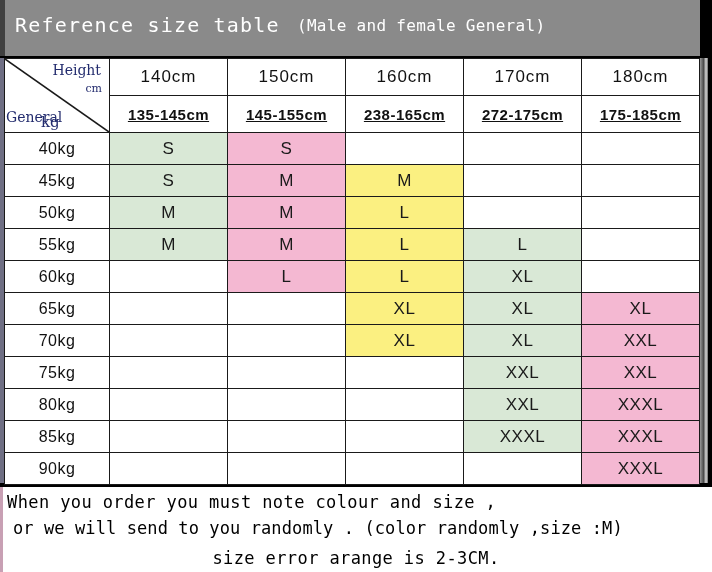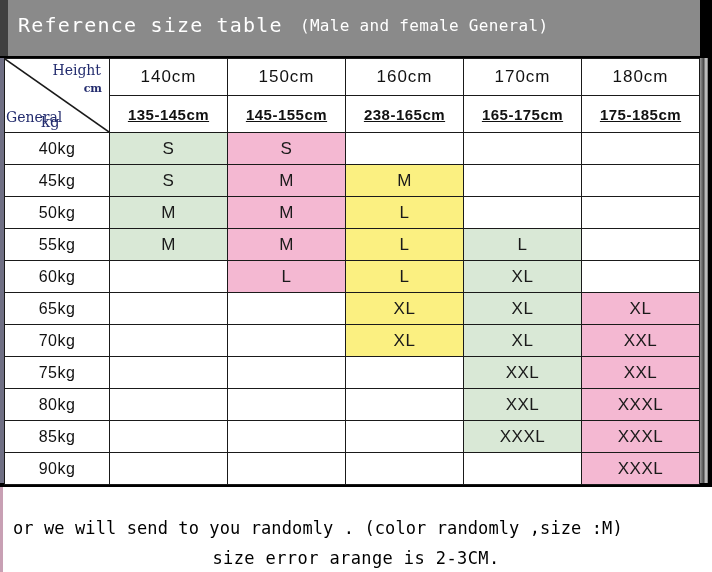--- a/index.html
+++ b/index.html
@@ -15,21 +15,21 @@
     width: 712px; height: 572px;
     background: #000;
   }
 
   
   #titlebar {
     position: absolute;
     left: 0; top: 0;
     width: 700px; height: 56px;
     background: #8a8a8a;
-    border-left: 8px solid #404040;
+    border-left: 5px solid #404040;
   }
   #titlebar .title-main {
     position: absolute;
     left: 10px; top: 13px;
     font-size: 20px;
     letter-spacing: 1.2px;
     color: #ffffff;
     white-space: nowrap;
   }
   #titlebar .title-sub {
@@ -78,21 +78,21 @@
     left: 0; top: 0;
     width: 100%; height: 100%;
   }
   td.corner .lbl {
     position: absolute;
     font-family: "DejaVu Serif", serif;
     color: #232c6e;
     white-space: nowrap;
   }
   td.corner .lbl-height { right: 8px;  top: 3px;  font-size: 14px; }
-  td.corner .lbl-cm     { right: 7px;  top: 23px; font-size: 11px; font-weight: bold; }
+  td.corner .lbl-cm     { right: 7px;  top: 23px; font-size: 11px; font-weight: normal; }
   td.corner .lbl-kg     { left: 36px;  top: 34px; font-size: 15px; margin-top: 20px; }
   td.corner .lbl-weight { left: 1px;   top: 50px; font-size: 14px; }
 
   th.hcm {
     height: 37px;
     font-size: 17px;
     font-family: "Liberation Sans", sans-serif;
     letter-spacing: 1px;
     color: #111;
   }
@@ -192,21 +192,21 @@
           <th class="hcm">140cm</th>
           <th class="hcm">150cm</th>
           <th class="hcm">160cm</th>
           <th class="hcm">170cm</th>
           <th class="hcm">180cm</th>
         </tr>
         <tr>
           <th class="hrange">135-145cm</th>
           <th class="hrange">145-155cm</th>
           <th class="hrange">238-165cm</th>
-          <th class="hrange">165-175cm</th>
+          <th class="hrange">272-175cm</th>
           <th class="hrange">175-185cm</th>
         </tr>
       </thead>
       <tbody id="tbody">
           <tr>
             <td class="wlabel">40kg</td>
             <td class="cell green">S</td>
             <td class="cell pink">S</td>
             <td class="cell empty"></td>
             <td class="cell empty"></td>
@@ -294,17 +294,18 @@
           </tr>
         </tbody>
     </table>
   </div>
 
   <div id="rightedge">
     <div class="gloss"></div>
   </div>
 
   <div id="footer">
+    <div class="fline f1">When you order you must note colour and size ,</div>
     <div class="fline f2">or we will send to you randomly . (color randomly ,size :M)</div>
     <div class="fline f3"><span>size error arange is 2-3CM.</span></div>
   </div>
 
 </div>
 
 </body></html>

